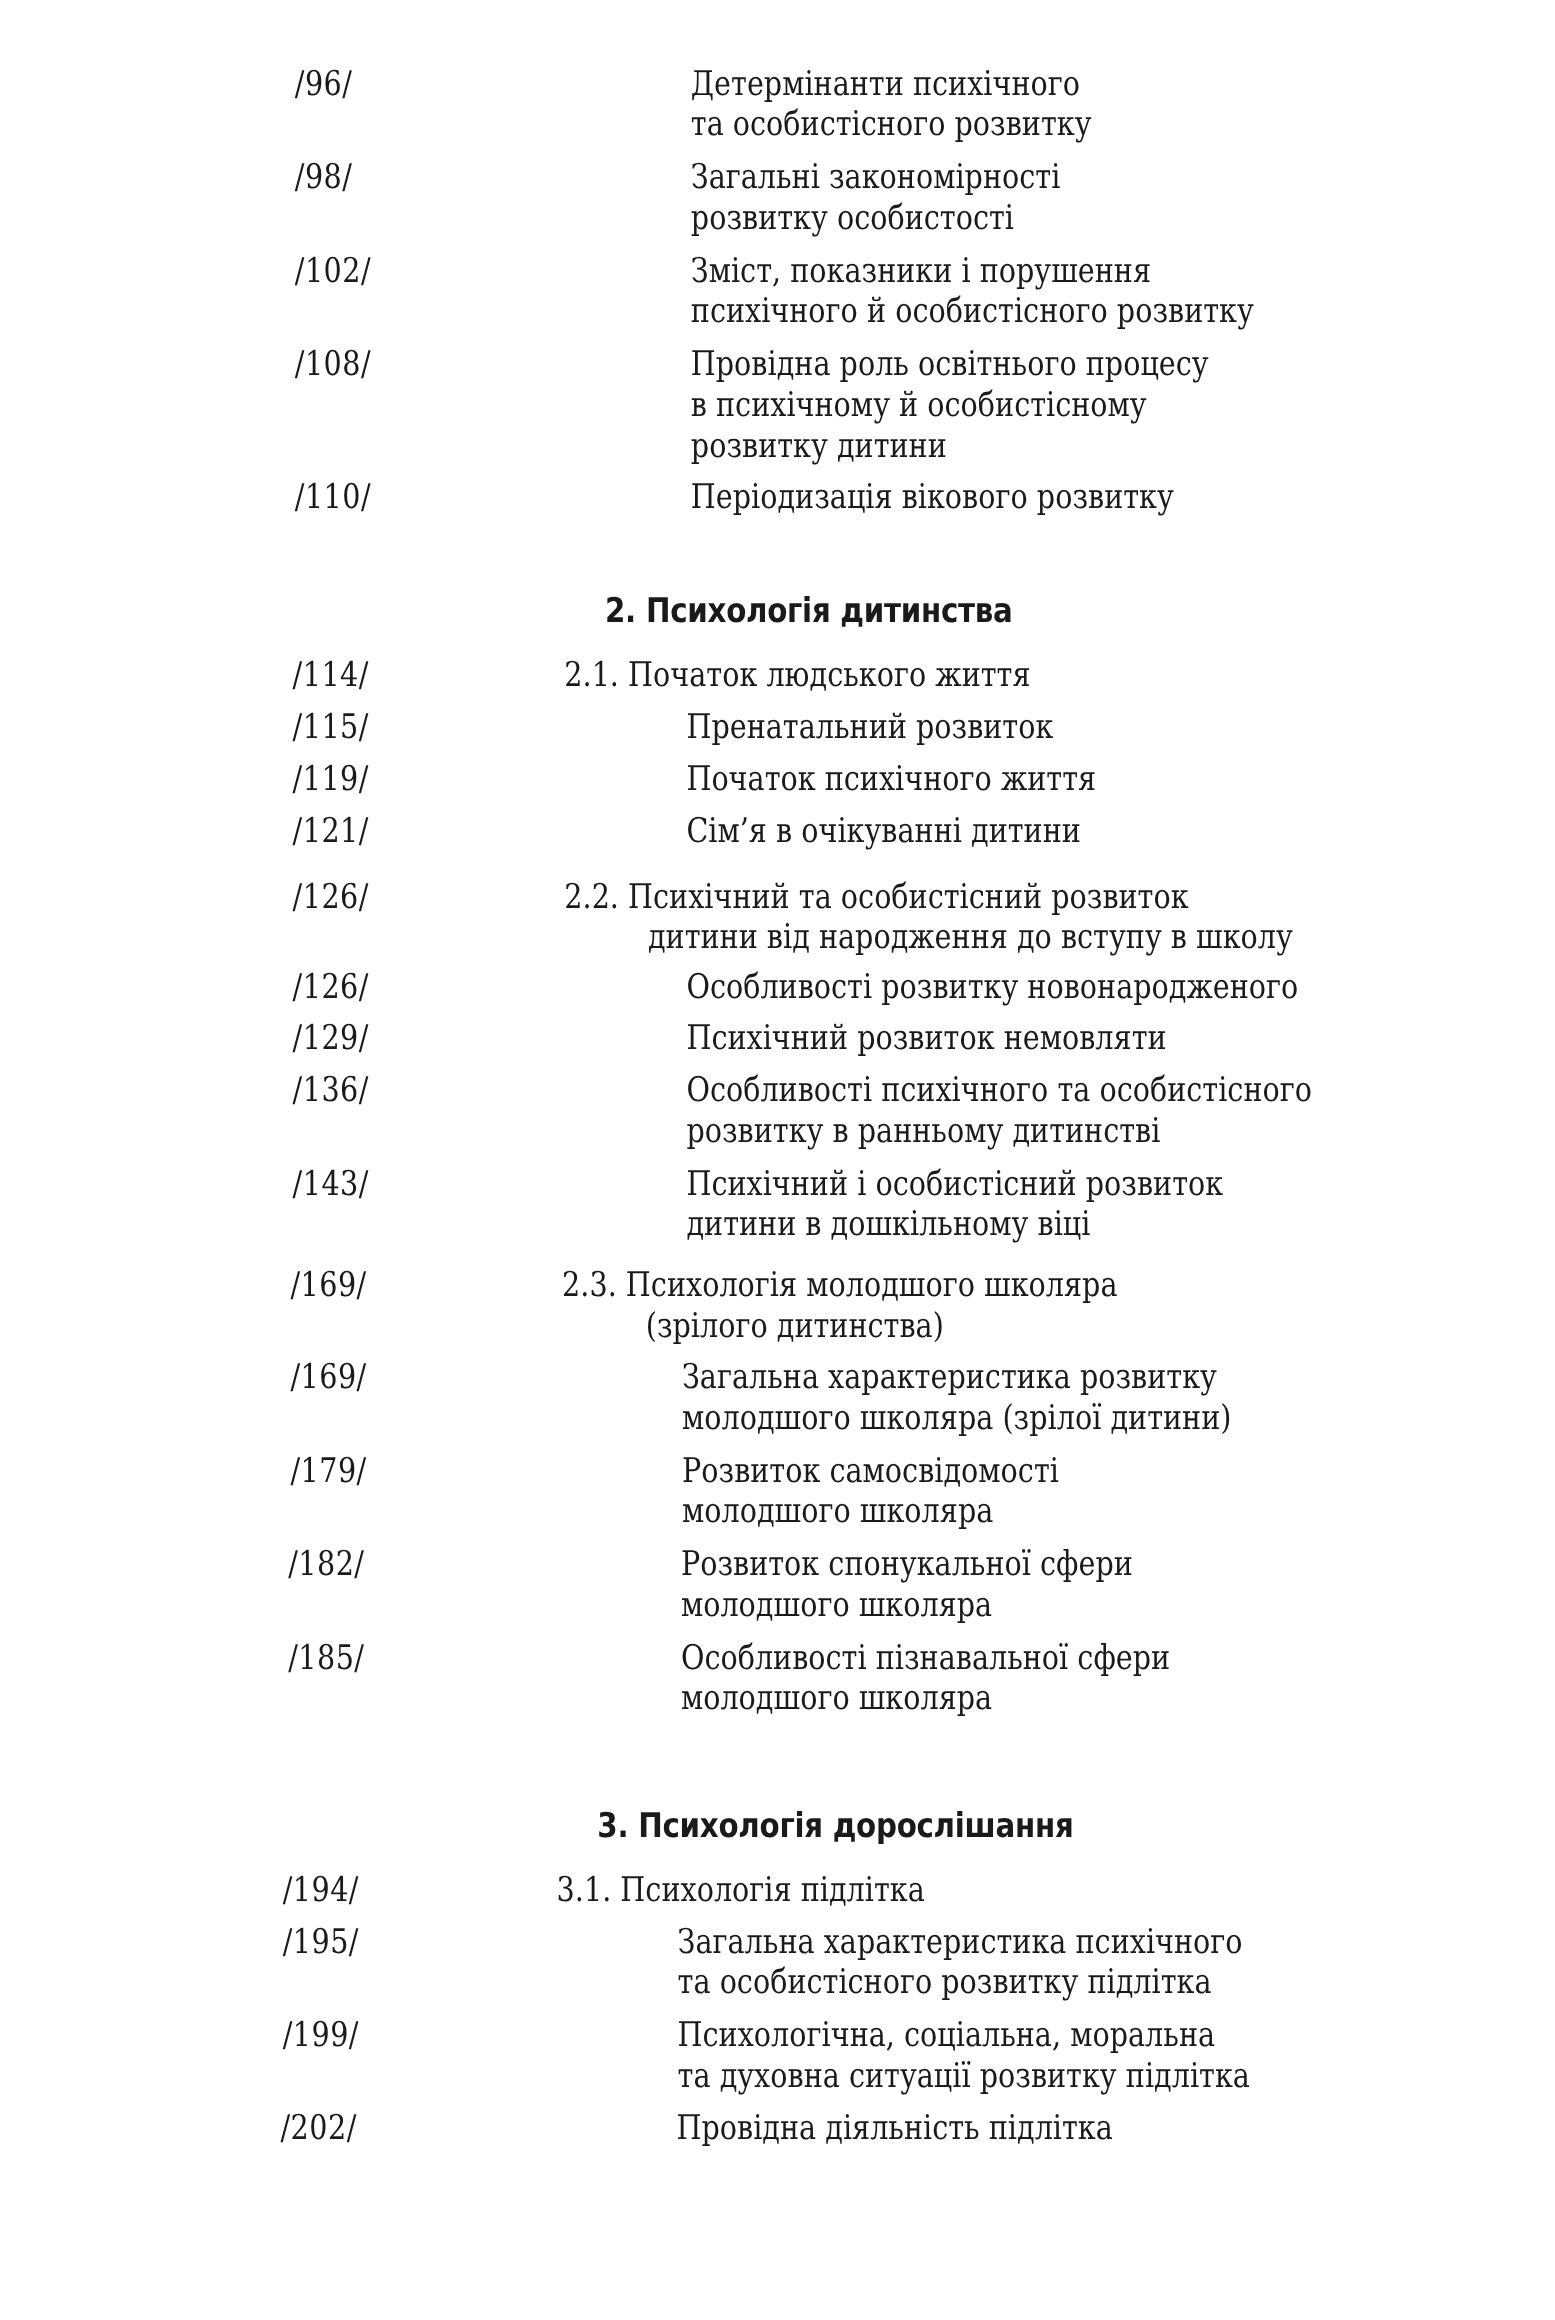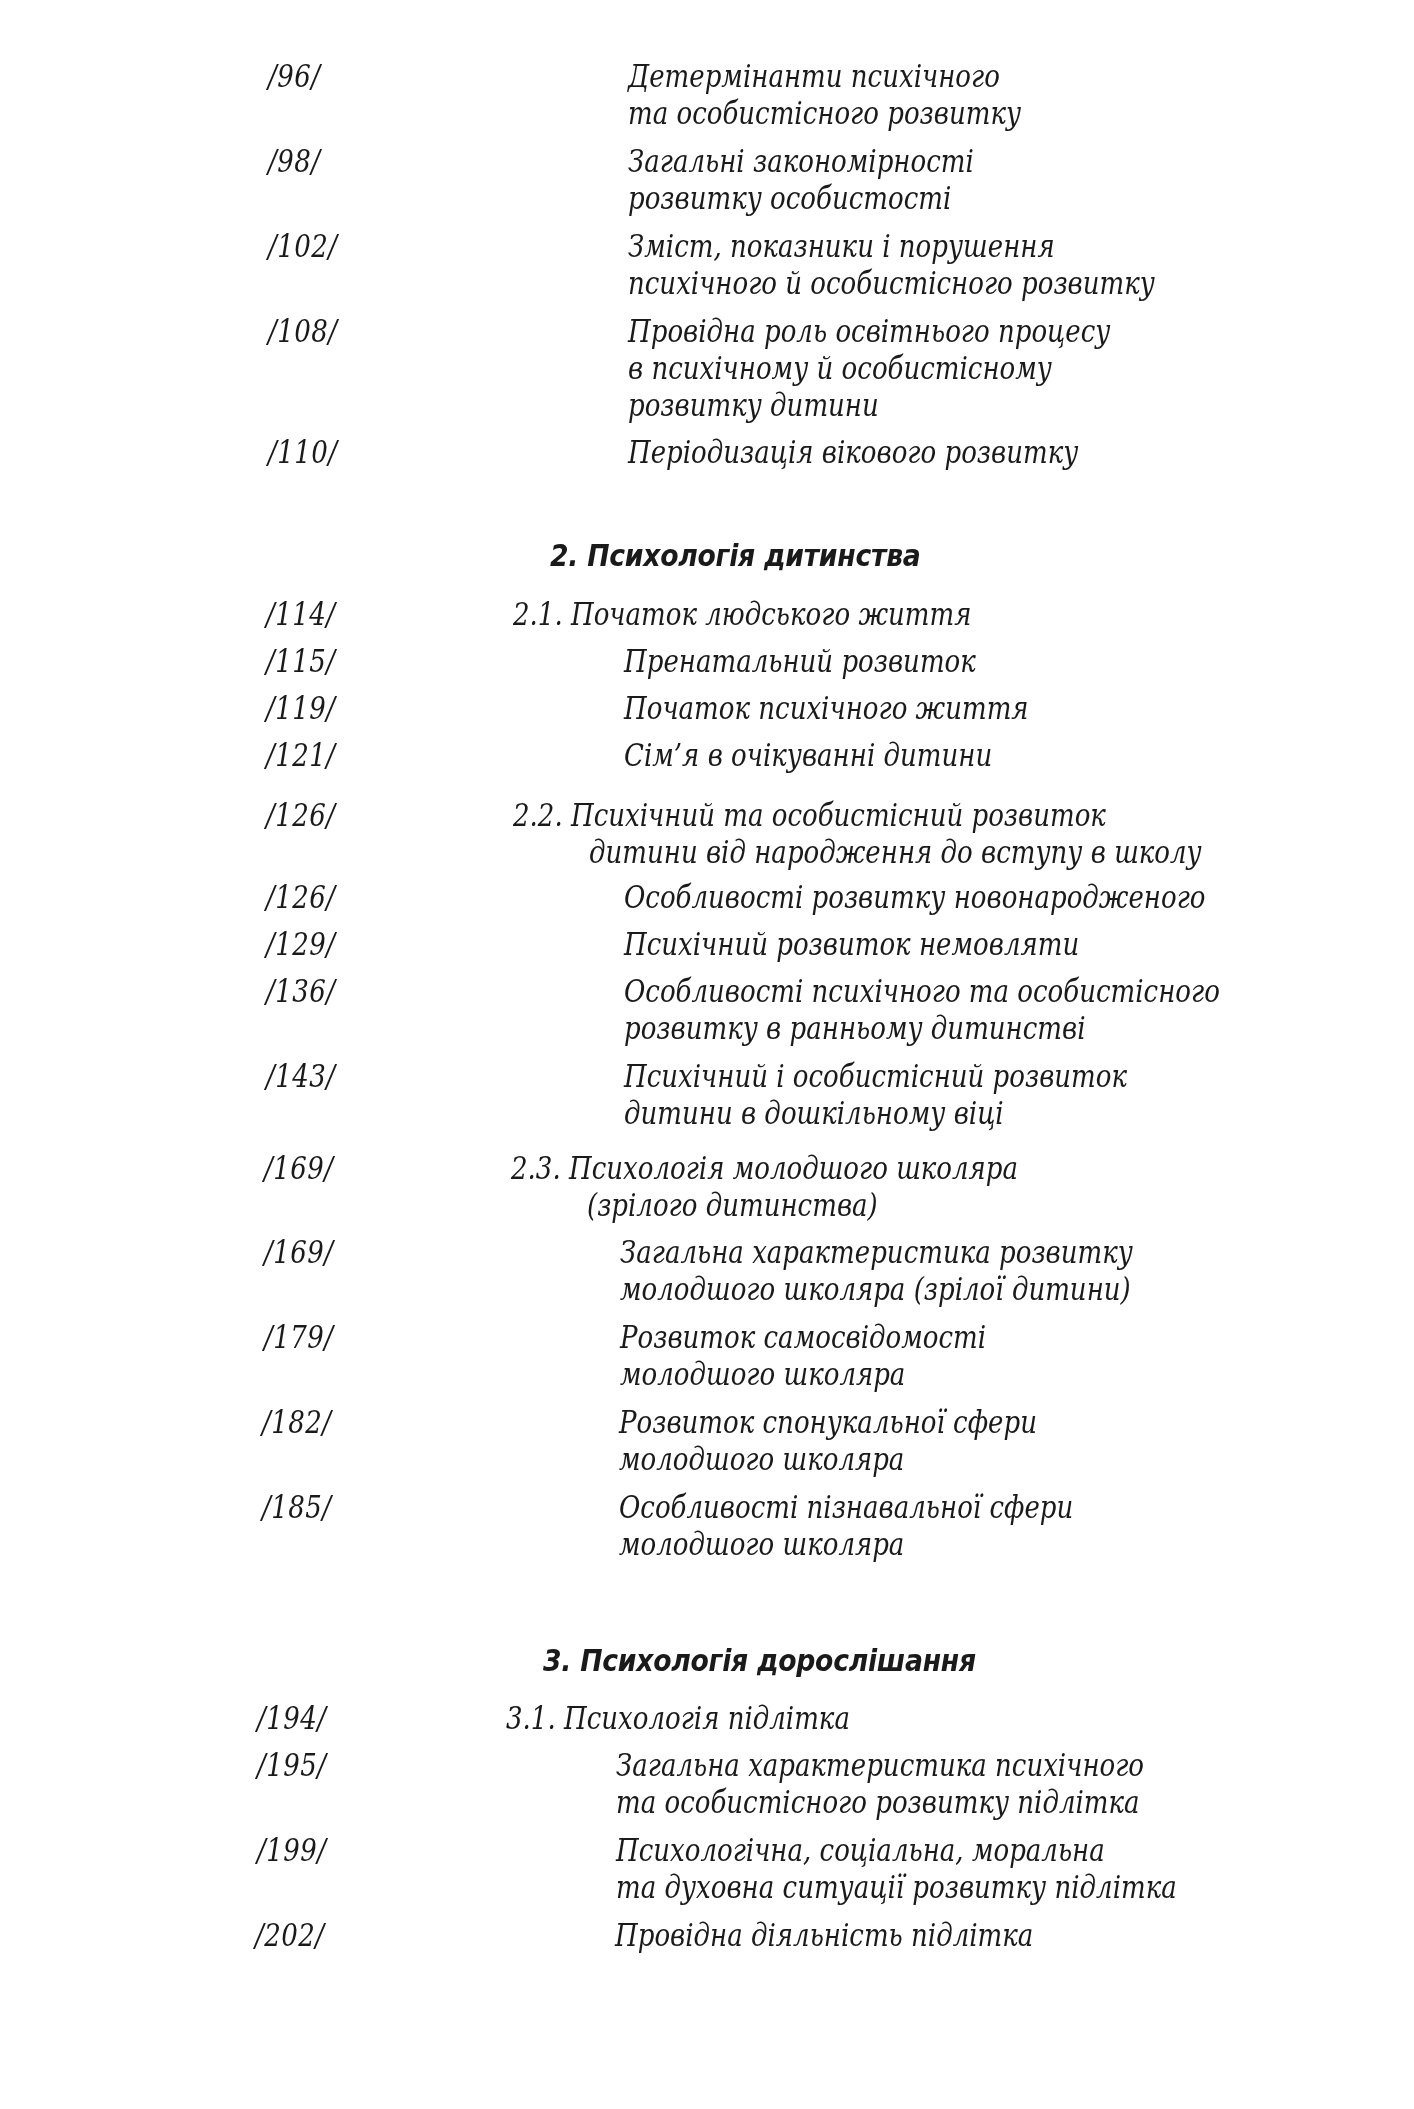--- a/index.html
+++ b/index.html
@@ -1,21 +1,21 @@
 <!DOCTYPE html>
 <html><head>
 <meta charset="utf-8">
 <style>
   html, body { margin: 0; padding: 0; }
   body {
     width: 1414px; height: 2109px; background: #ffffff; position: relative; overflow: hidden;
     color: #1a1a1a;
     font-family: "DejaVu Serif", "Liberation Serif", serif;
   }
-  .page { position: absolute; left: 0; top: 0; width: 1414px; height: 2109px; font-style: italic; }
+  .page { position: absolute; left: 0; top: 0; width: 1414px; height: 2109px; }
   .row { position: absolute; left: 0; width: 1414px; }
   .pg {
     position: absolute; font-size: 31px; line-height: 37px; letter-spacing: 0.5px;
     font-family: "DejaVu Serif", "Liberation Serif", serif;
     transform: scaleX(0.84); transform-origin: left top;
   }
   .txt {
     position: absolute; font-size: 31px; line-height: 37px; white-space: pre;
     font-family: "DejaVu Serif", "Liberation Serif", serif;
     transform: scaleX(0.84); transform-origin: left top;

